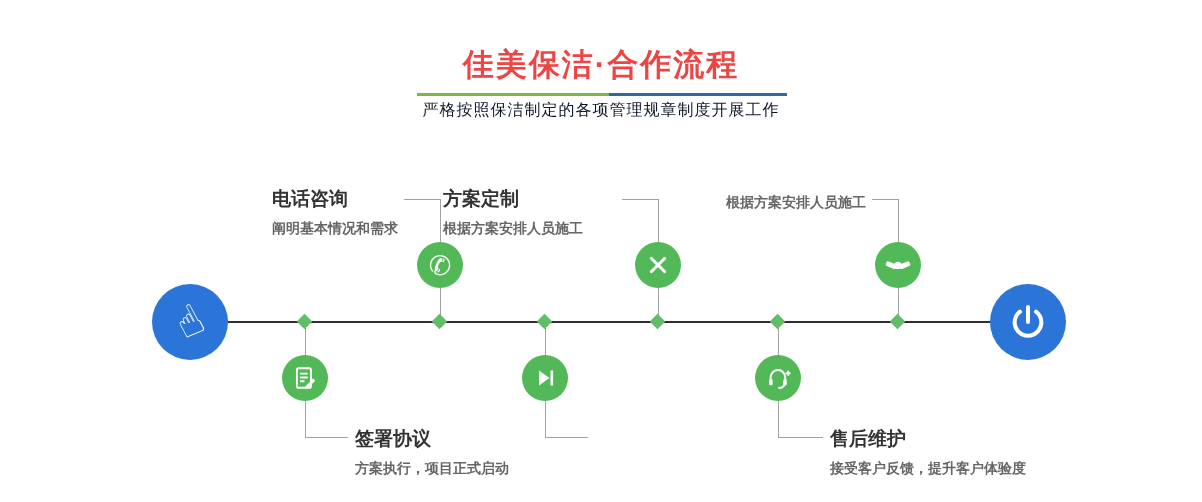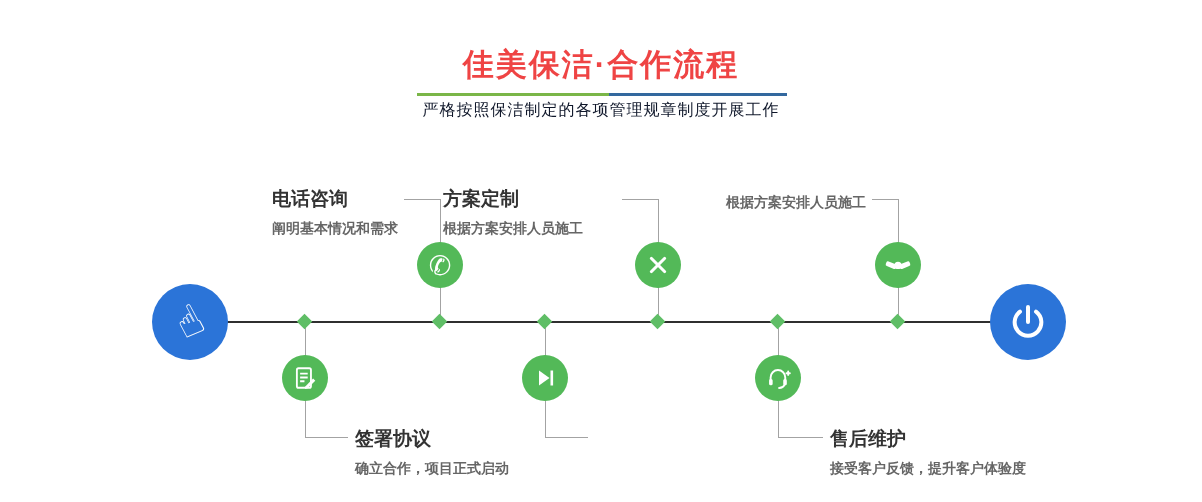--- a/index.html
+++ b/index.html
@@ -159,20 +159,20 @@
   <div class="lbl top-lbl lb-t2">
     <div class="t">方案定制</div>
     <div class="d">根据方案安排人员施工</div>
   </div>
   <div class="lbl top-lbl lb-t3">
     <div class="d">根据方案安排人员施工</div>
   </div>
 
   <div class="lbl lb-b1">
     <div class="t">签署协议</div>
-    <div class="d">确立合作，项目正式启动</div>
+    <div class="d">方案执行，项目正式启动</div>
   </div>
   <div class="lbl lb-b3">
     <div class="t">售后维护</div>
     <div class="d">接受客户反馈，提升客户体验度</div>
   </div>
 
 </div>
 
 </body></html>

